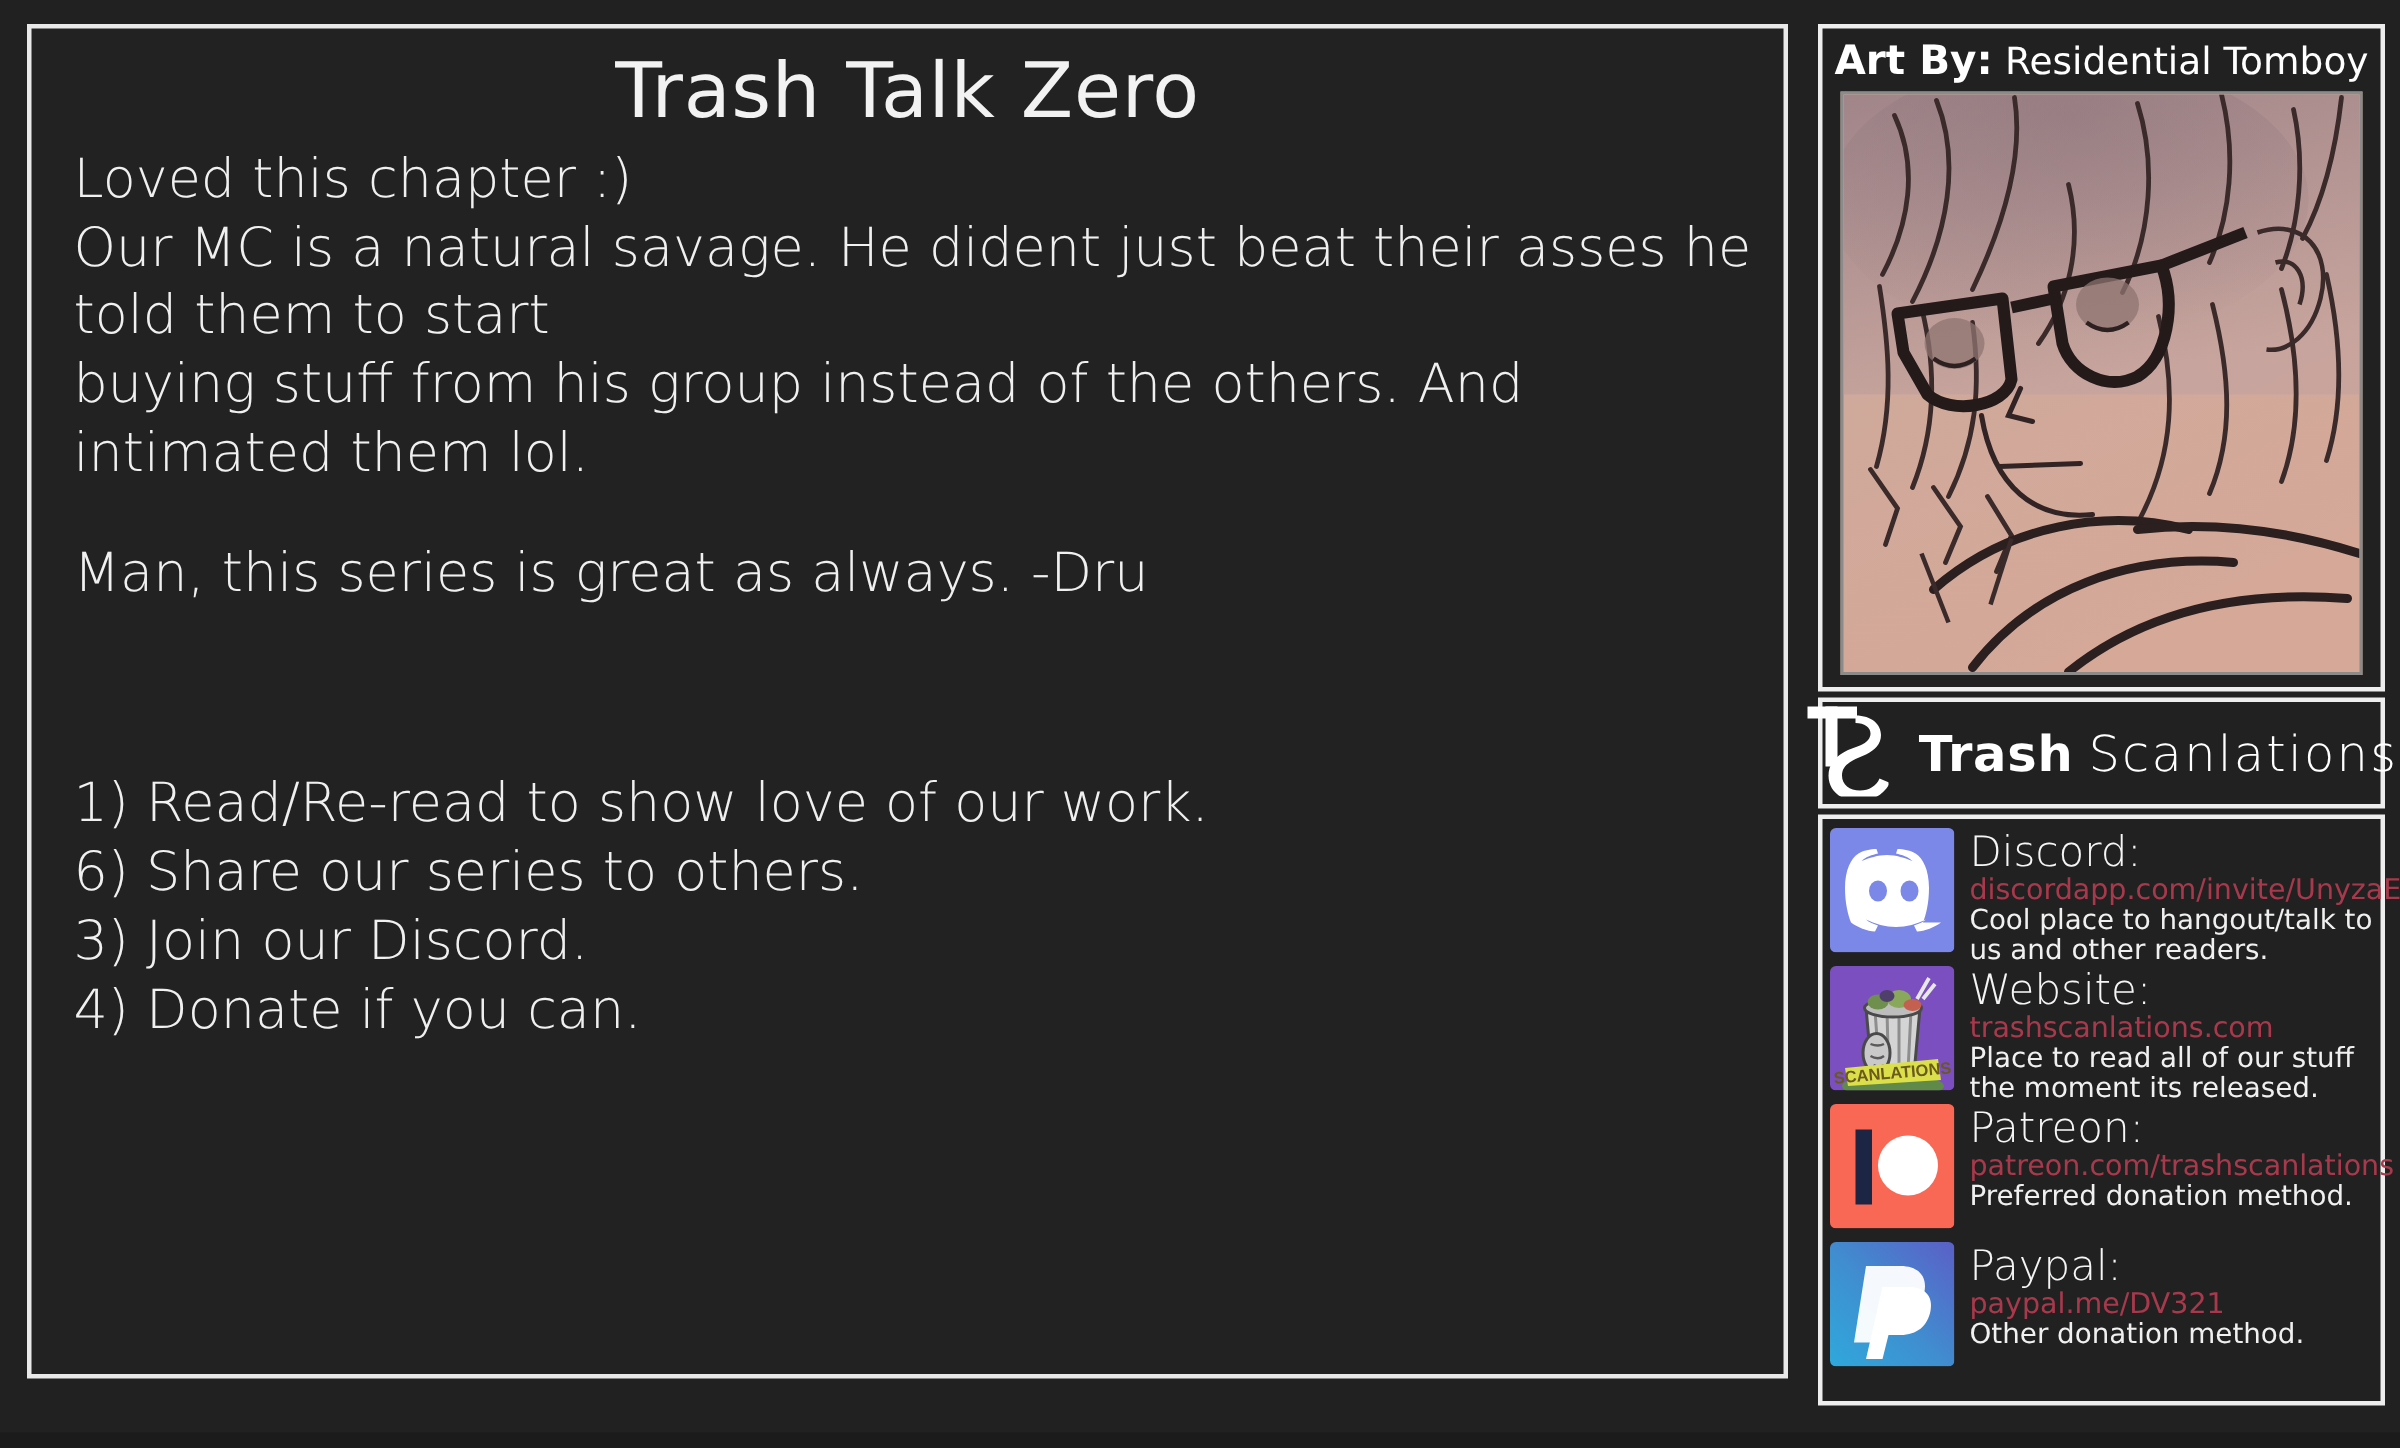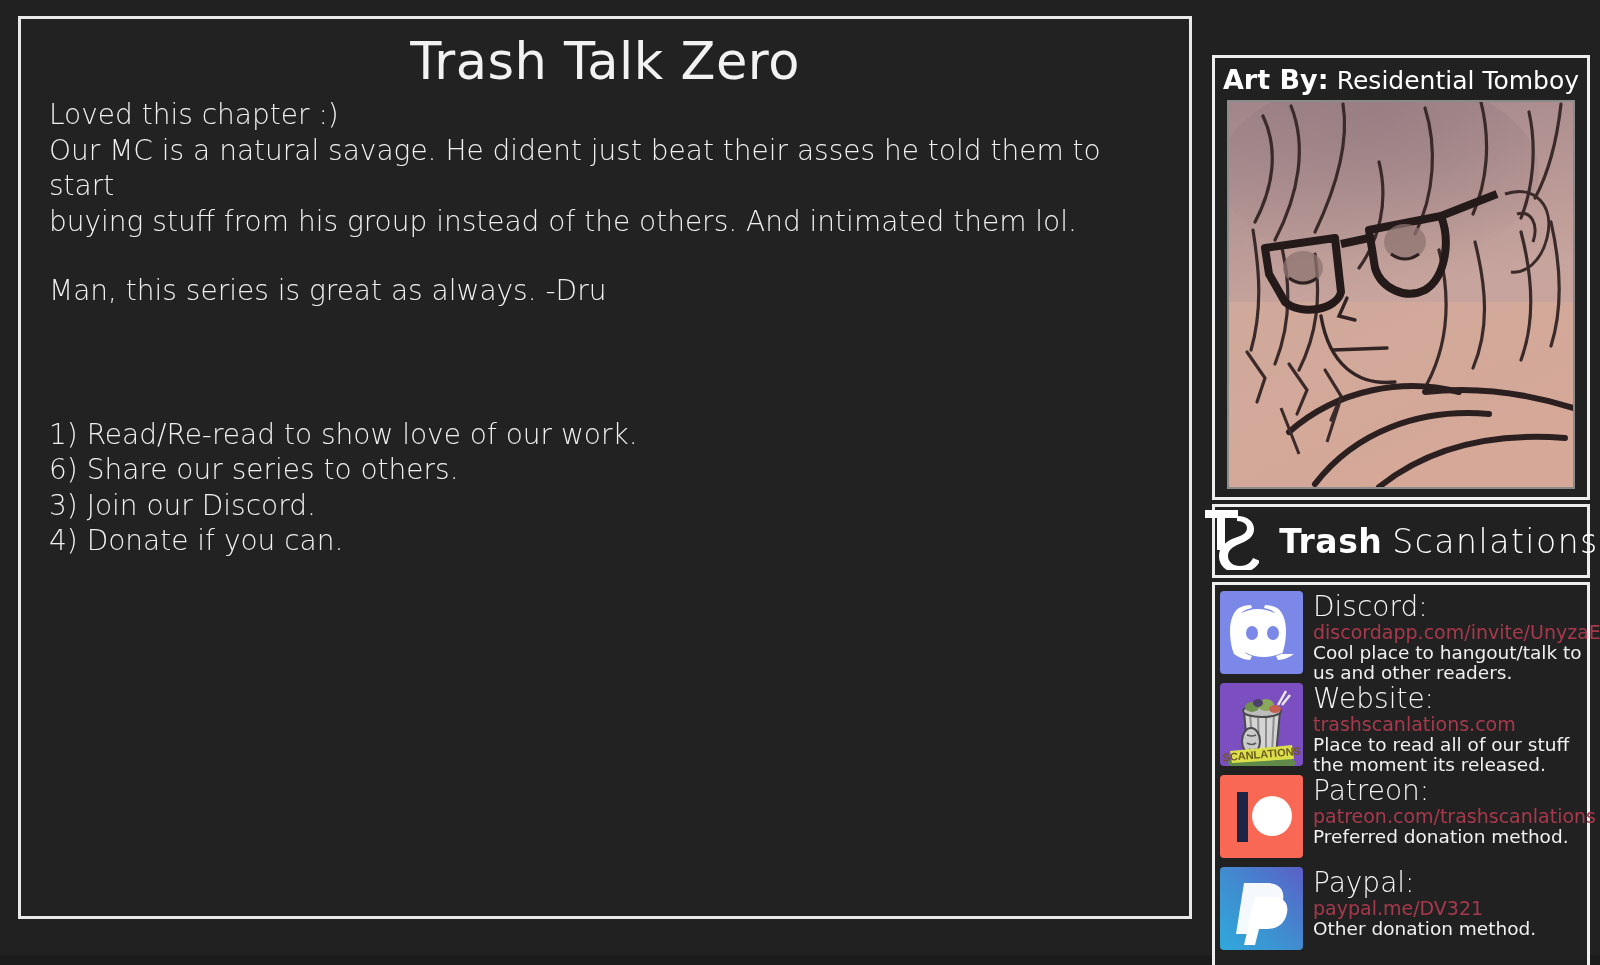--- a/index.html
+++ b/index.html
@@ -37,39 +37,38 @@
     color: #f2f2f2;
     font-size: 51px;
     font-weight: 400;
     letter-spacing: 0.5px;
     line-height: 1.06;
     margin: 6px 0 8px 0;
     font-family: "DejaVu Sans", sans-serif;
   }
   .body-block {
     color: #f0f0f0;
-    font-size: 28px;
+    font-size: 36px;
     line-height: 1.27;
     font-family: "DejaVu Sans", sans-serif;
     font-weight: 300;
     padding-left: 12px;
     white-space: pre-wrap;
   }
   .gap-a { height: 34px; }
   .gap-b { height: 108px; }
   .body-line { margin: 0; }
 
   
   #sidebar {
     position: absolute;
     left: 1212px;
     top: 16px;
     width: 378px;
     height: 903px;
-    margin-top: 39px;
   }
   .sb-section {
     box-sizing: border-box;
     border: 3px solid #eeeeee;
     background: #212121;
     margin-bottom: 4px;
   }
 
   
   #art-section { padding: 4px 6px 8px 6px; }

